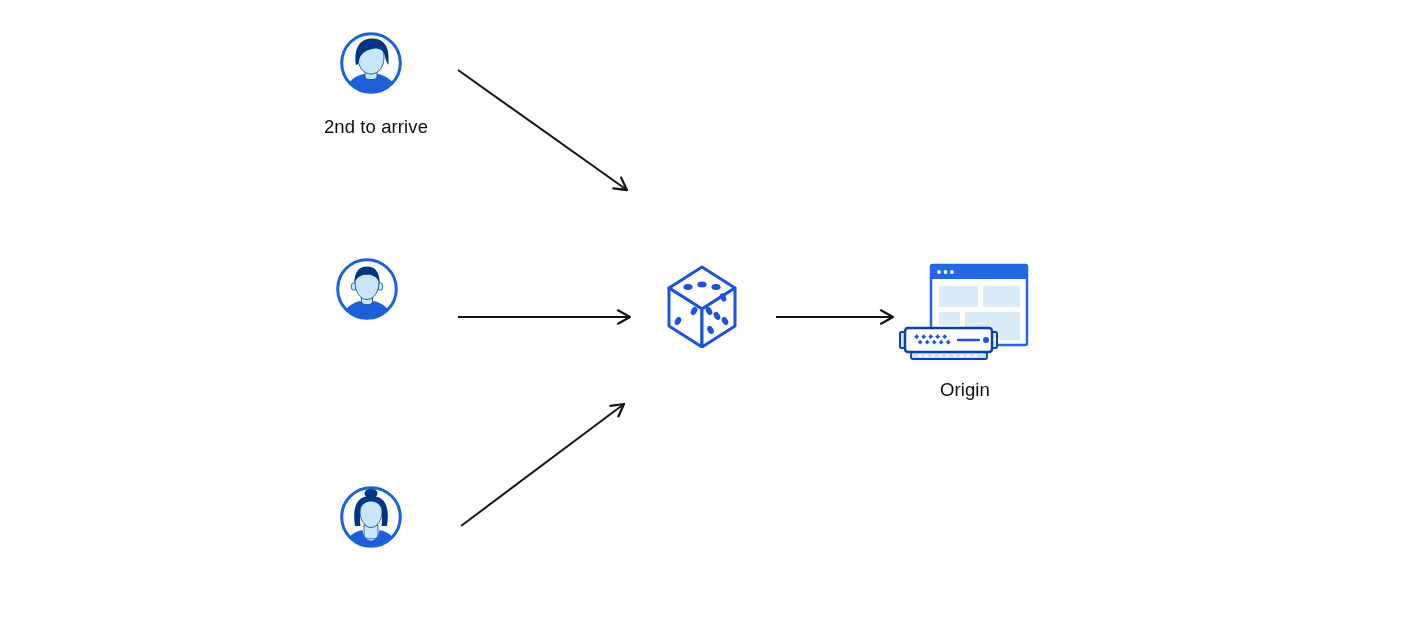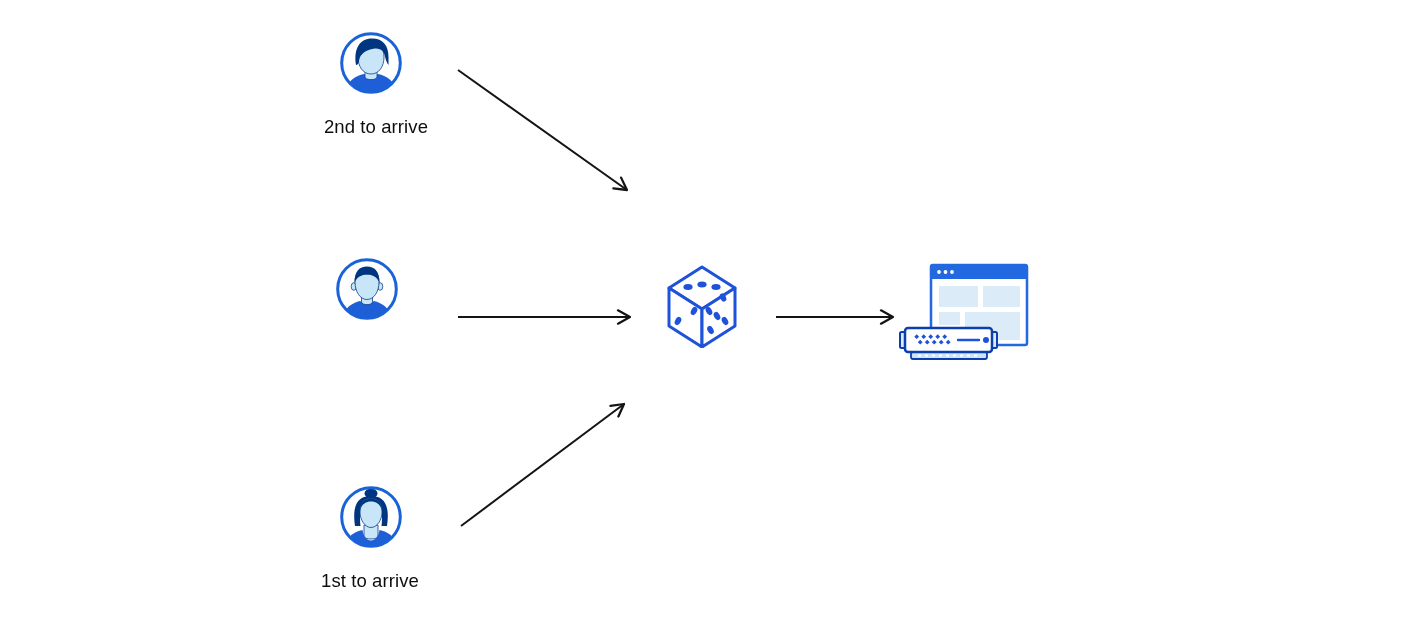--- a/index.html
+++ b/index.html
@@ -88,21 +88,20 @@
         <ellipse cx="33" cy="9.5" rx="6.5" ry="4.8" fill="#003681"></ellipse>
         <path d="M26 41 h14 v11 c0 4 -14 4 -14 0 Z" fill="#c9e6f8" stroke="#0d3f86" stroke-width="0.8"></path>
         <path d="M17 42 C13.5 18 22 12 33 12 C44 12 52.5 18 49 42 L43.5 42 C45.5 26 41 20.5 33 20.5 C25 20.5 20.5 26 22.5 42 Z" fill="#003681"></path>
         <path d="M22 28 C22 18 27 14.5 33 14.5 C39 14.5 44 18 44 28 C44 36 39 43.5 33 43.5 C27 43.5 22 36 22 28 Z" fill="#c9e6f8" stroke="#0d3f86" stroke-width="0.8"></path>
         <path d="M33 14.5 C27 14.5 22.5 18 22 27 C23.5 20 28 17.5 33 17.5 C38 17.5 42.5 20 44 27 C43.5 18 39 14.5 33 14.5 Z" fill="#003681"></path>
         <path d="M6 66 C8 52 16 48 24.5 46 C25.5 53 29 56.5 33 56.5 C37 56.5 40.5 53 41.5 46 C50 48 58 52 60 66 Z" fill="#1e5ed6"></path>
       </g>
       <circle cx="33" cy="33" r="29.3" fill="none" stroke="#1a62d8" stroke-width="3"></circle>
     </svg>
   </div>
-  <div class="node-label" style="left:270px;top:569px;">1st to arrive</div>
 
   <div class="node" style="left:665px;top:264px;">
     <svg width="74" height="84" viewBox="0 0 74 84">
       <g stroke="#1d52d9" stroke-width="3" stroke-linejoin="round" fill="#ffffff">
         <polygon points="37,3 70,24 37,45 4,24"></polygon>
         <polygon points="4,24 37,45 37,83 4,62"></polygon>
         <polygon points="37,45 70,24 70,62 37,83"></polygon>
       </g>
       <g fill="#1d52d9">
 
@@ -151,14 +150,15 @@
         <rect x="21.5" y="78.5" width="3.4" height="3.4" transform="rotate(45 23.2 80.2)"></rect>
         <rect x="28.5" y="78.5" width="3.4" height="3.4" transform="rotate(45 30.2 80.2)"></rect>
         <rect x="35.5" y="78.5" width="3.4" height="3.4" transform="rotate(45 37.2 80.2)"></rect>
         <rect x="42.5" y="78.5" width="3.4" height="3.4" transform="rotate(45 44.2 80.2)"></rect>
         <rect x="49.5" y="78.5" width="3.4" height="3.4" transform="rotate(45 51.2 80.2)"></rect>
       </g>
       <line x1="61" y1="78" x2="82" y2="78" stroke="#1d52d9" stroke-width="2.4" stroke-linecap="round"></line>
       <circle cx="89" cy="78" r="3" fill="#1d52d9"></circle>
     </svg>
   </div>
+  <div class="node-label" style="left:865px;top:378px;">Origin</div>
 
 </div>
 
 </body></html>

